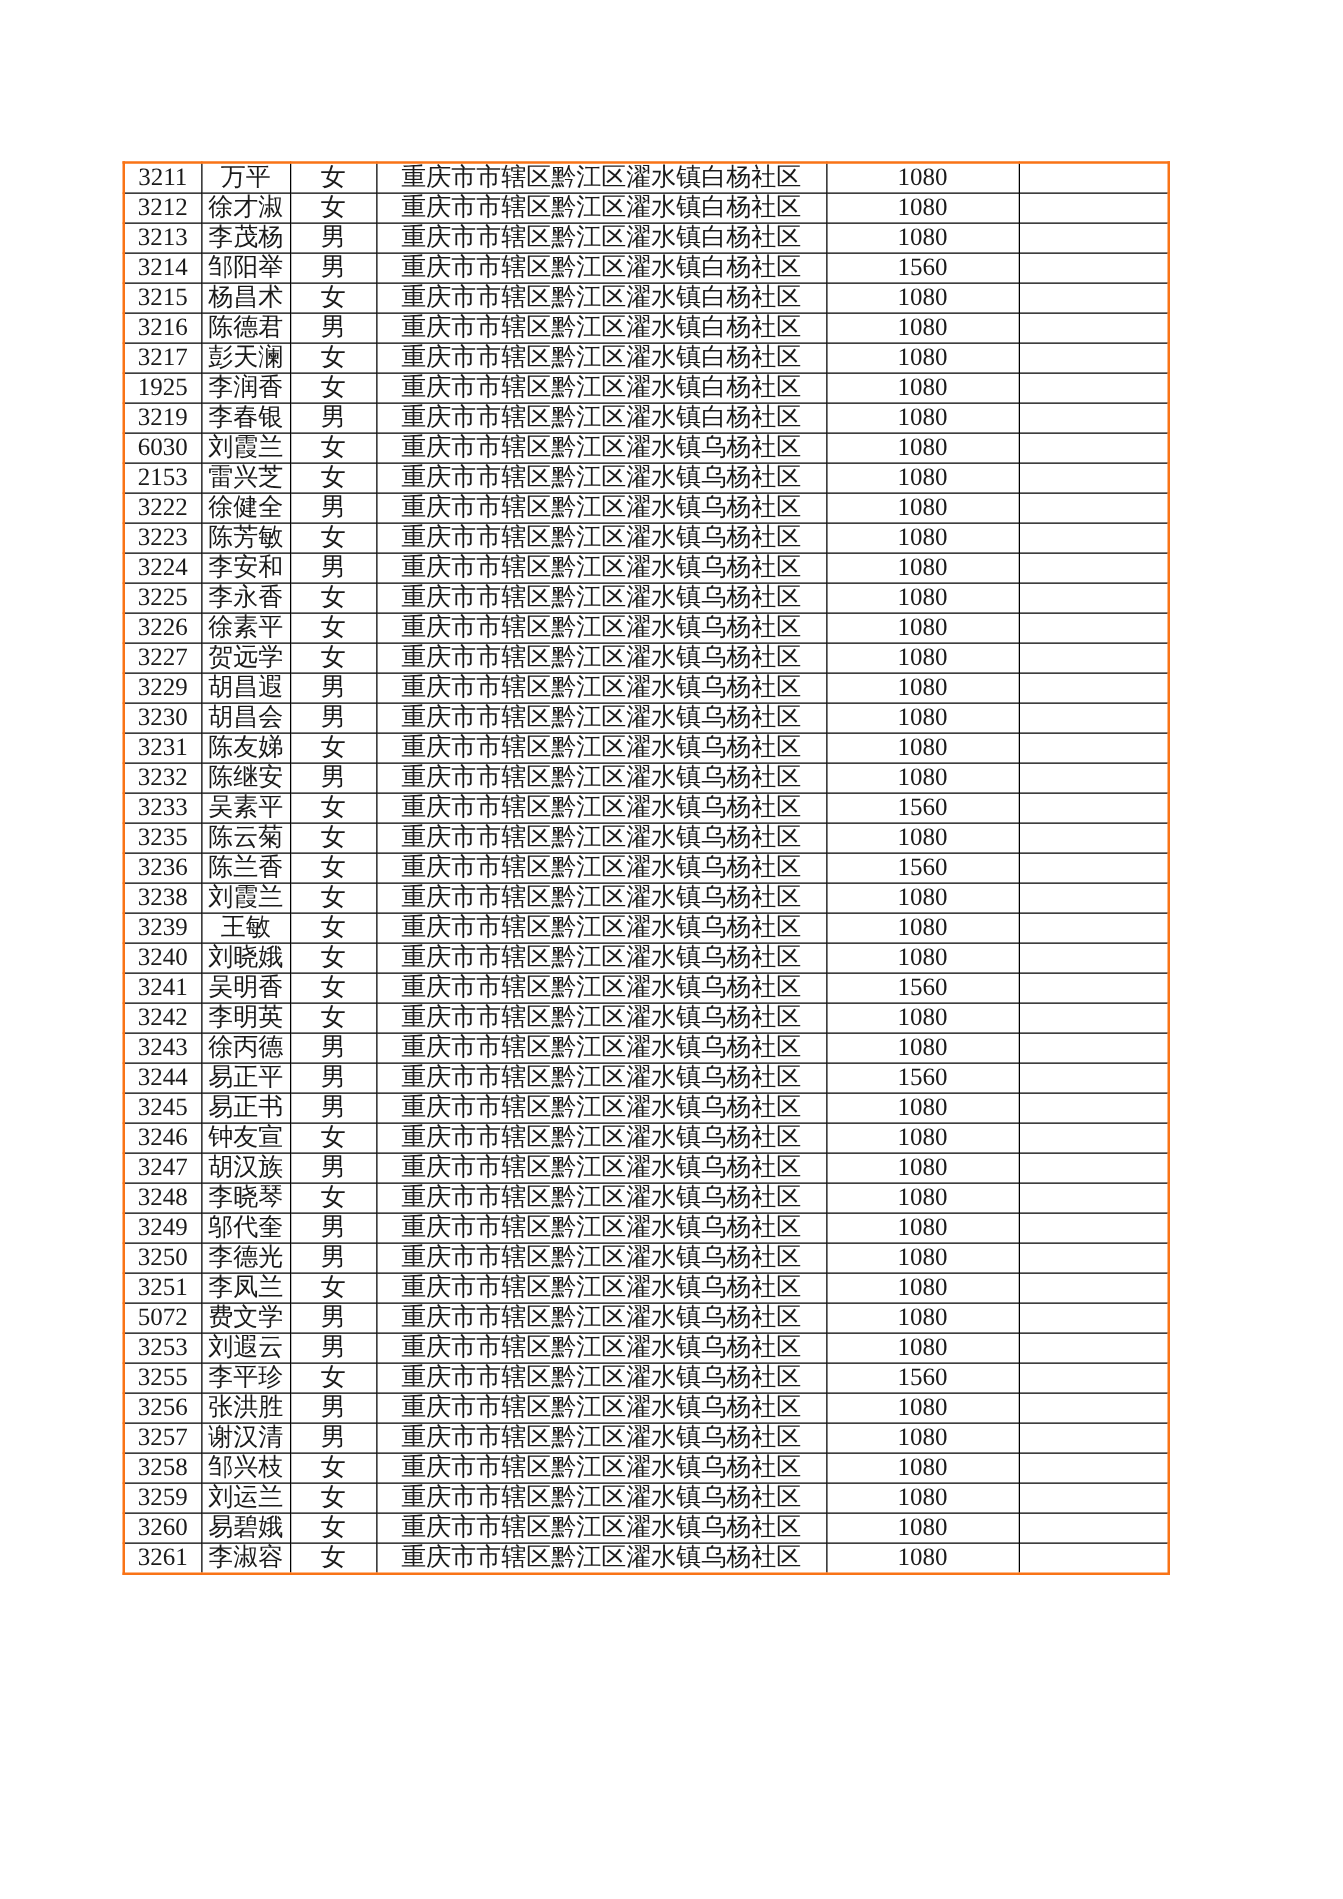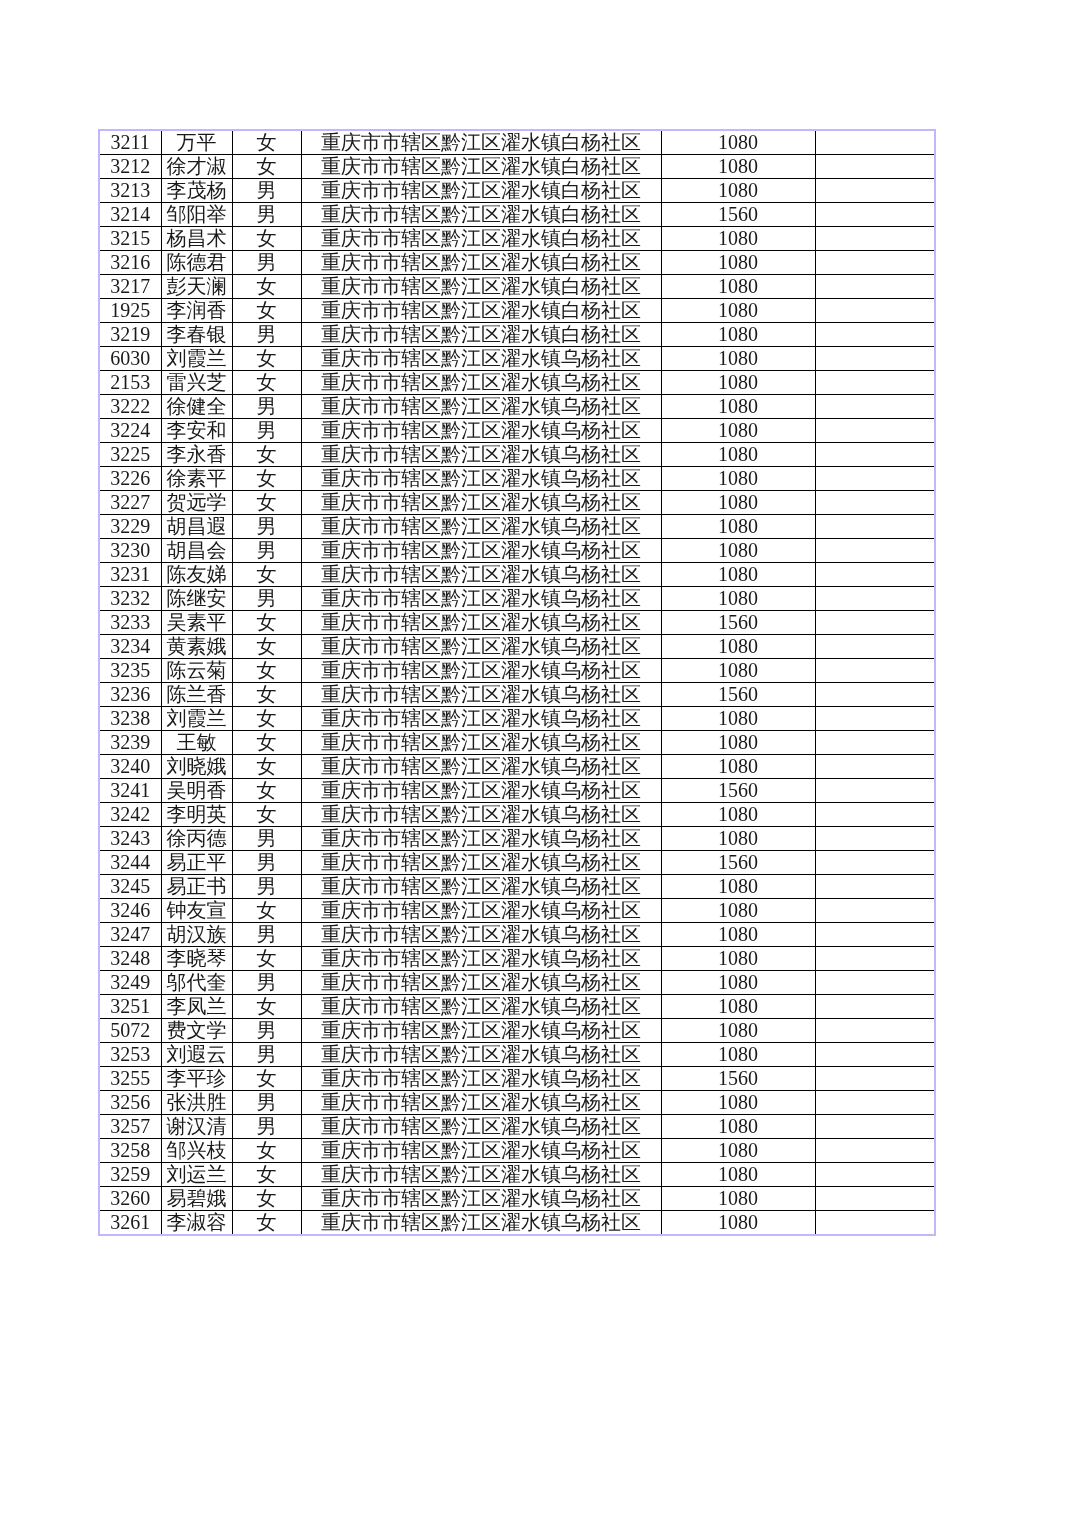--- a/index.html
+++ b/index.html
@@ -16,21 +16,21 @@
     color: #1a1a1a;
     overflow: hidden;
   }
   table.roster {
     position: absolute;
     left: 98px;
     top: 129px;
     width: 836px;
     border-collapse: collapse;
     table-layout: fixed;
-    border: 2px solid #c4b5fd;
+    border: 2px solid #f97316;
     padding-left: 40px;
   }
   table.roster td {
     border: 1px solid #000000;
     height: 23px;
     padding: 0;
     font-size: 20px;
     line-height: 23px;
     text-align: center;
     vertical-align: middle;
@@ -148,20 +148,28 @@
         </tr>
         <tr>
           <td>3222</td>
           <td>徐健全</td>
           <td>男</td>
           <td>重庆市市辖区黔江区濯水镇乌杨社区</td>
           <td>1080</td>
           <td></td>
         </tr>
         <tr>
+          <td>3223</td>
+          <td>陈芳敏</td>
+          <td>女</td>
+          <td>重庆市市辖区黔江区濯水镇乌杨社区</td>
+          <td>1080</td>
+          <td></td>
+        </tr>
+        <tr>
           <td>3224</td>
           <td>李安和</td>
           <td>男</td>
           <td>重庆市市辖区黔江区濯水镇乌杨社区</td>
           <td>1080</td>
           <td></td>
         </tr>
         <tr>
           <td>3225</td>
           <td>李永香</td>
@@ -220,28 +228,20 @@
         </tr>
         <tr>
           <td>3233</td>
           <td>吴素平</td>
           <td>女</td>
           <td>重庆市市辖区黔江区濯水镇乌杨社区</td>
           <td>1560</td>
           <td></td>
         </tr>
         <tr>
-          <td>3234</td>
-          <td>黄素娥</td>
-          <td>女</td>
-          <td>重庆市市辖区黔江区濯水镇乌杨社区</td>
-          <td>1080</td>
-          <td></td>
-        </tr>
-        <tr>
           <td>3235</td>
           <td>陈云菊</td>
           <td>女</td>
           <td>重庆市市辖区黔江区濯水镇乌杨社区</td>
           <td>1080</td>
           <td></td>
         </tr>
         <tr>
           <td>3236</td>
           <td>陈兰香</td>
@@ -334,20 +334,28 @@
           <td>3248</td>
           <td>李晓琴</td>
           <td>女</td>
           <td>重庆市市辖区黔江区濯水镇乌杨社区</td>
           <td>1080</td>
           <td></td>
         </tr>
         <tr>
           <td>3249</td>
           <td>邬代奎</td>
+          <td>男</td>
+          <td>重庆市市辖区黔江区濯水镇乌杨社区</td>
+          <td>1080</td>
+          <td></td>
+        </tr>
+        <tr>
+          <td>3250</td>
+          <td>李德光</td>
           <td>男</td>
           <td>重庆市市辖区黔江区濯水镇乌杨社区</td>
           <td>1080</td>
           <td></td>
         </tr>
         <tr>
           <td>3251</td>
           <td>李凤兰</td>
           <td>女</td>
           <td>重庆市市辖区黔江区濯水镇乌杨社区</td>

